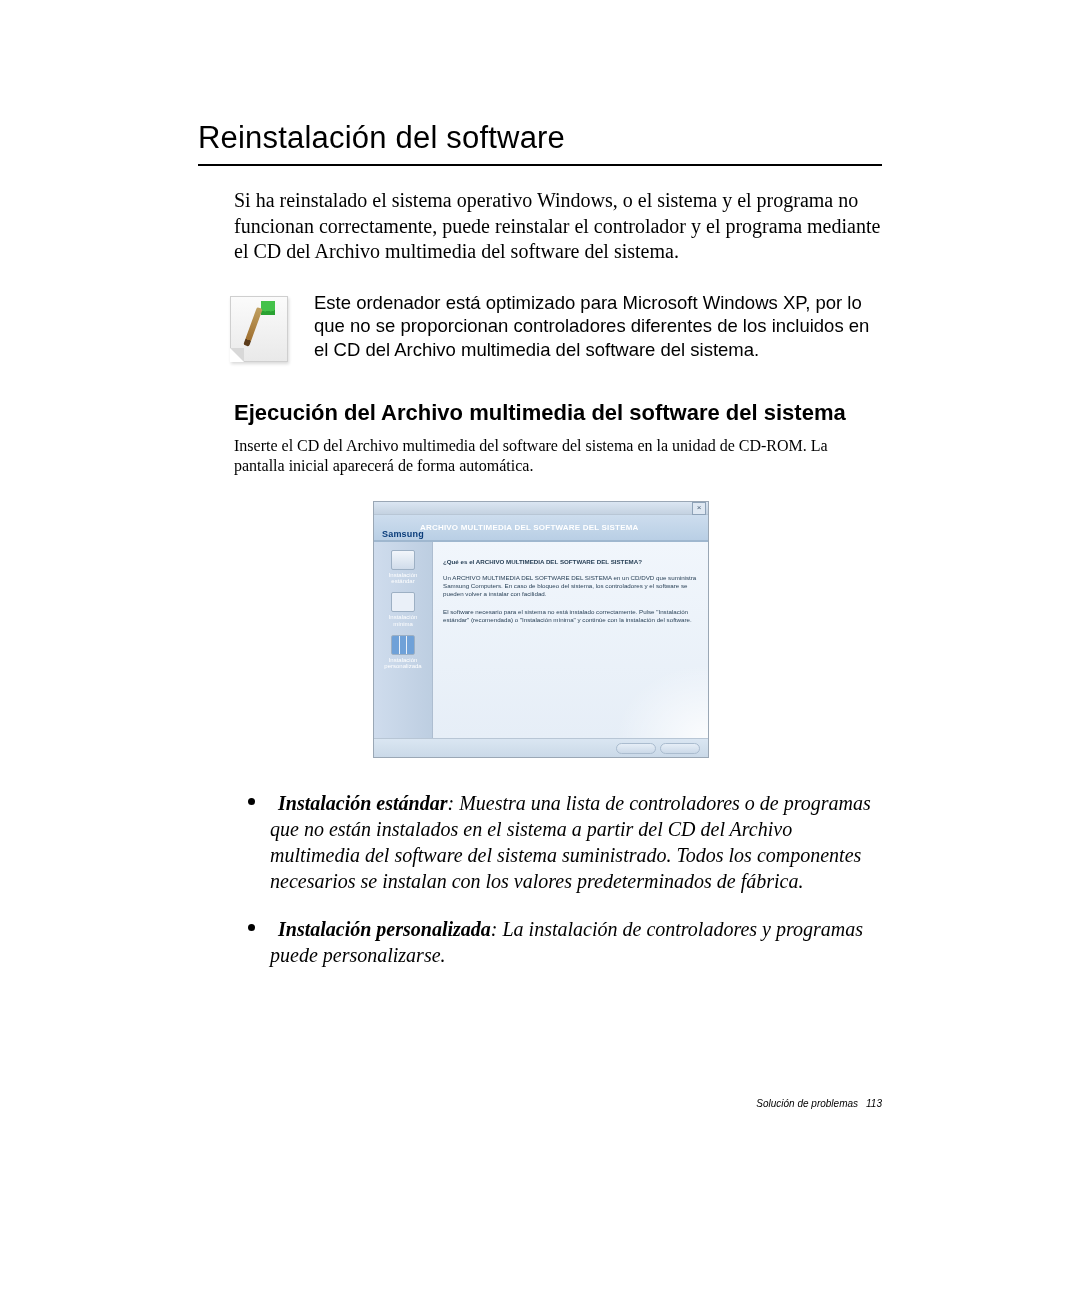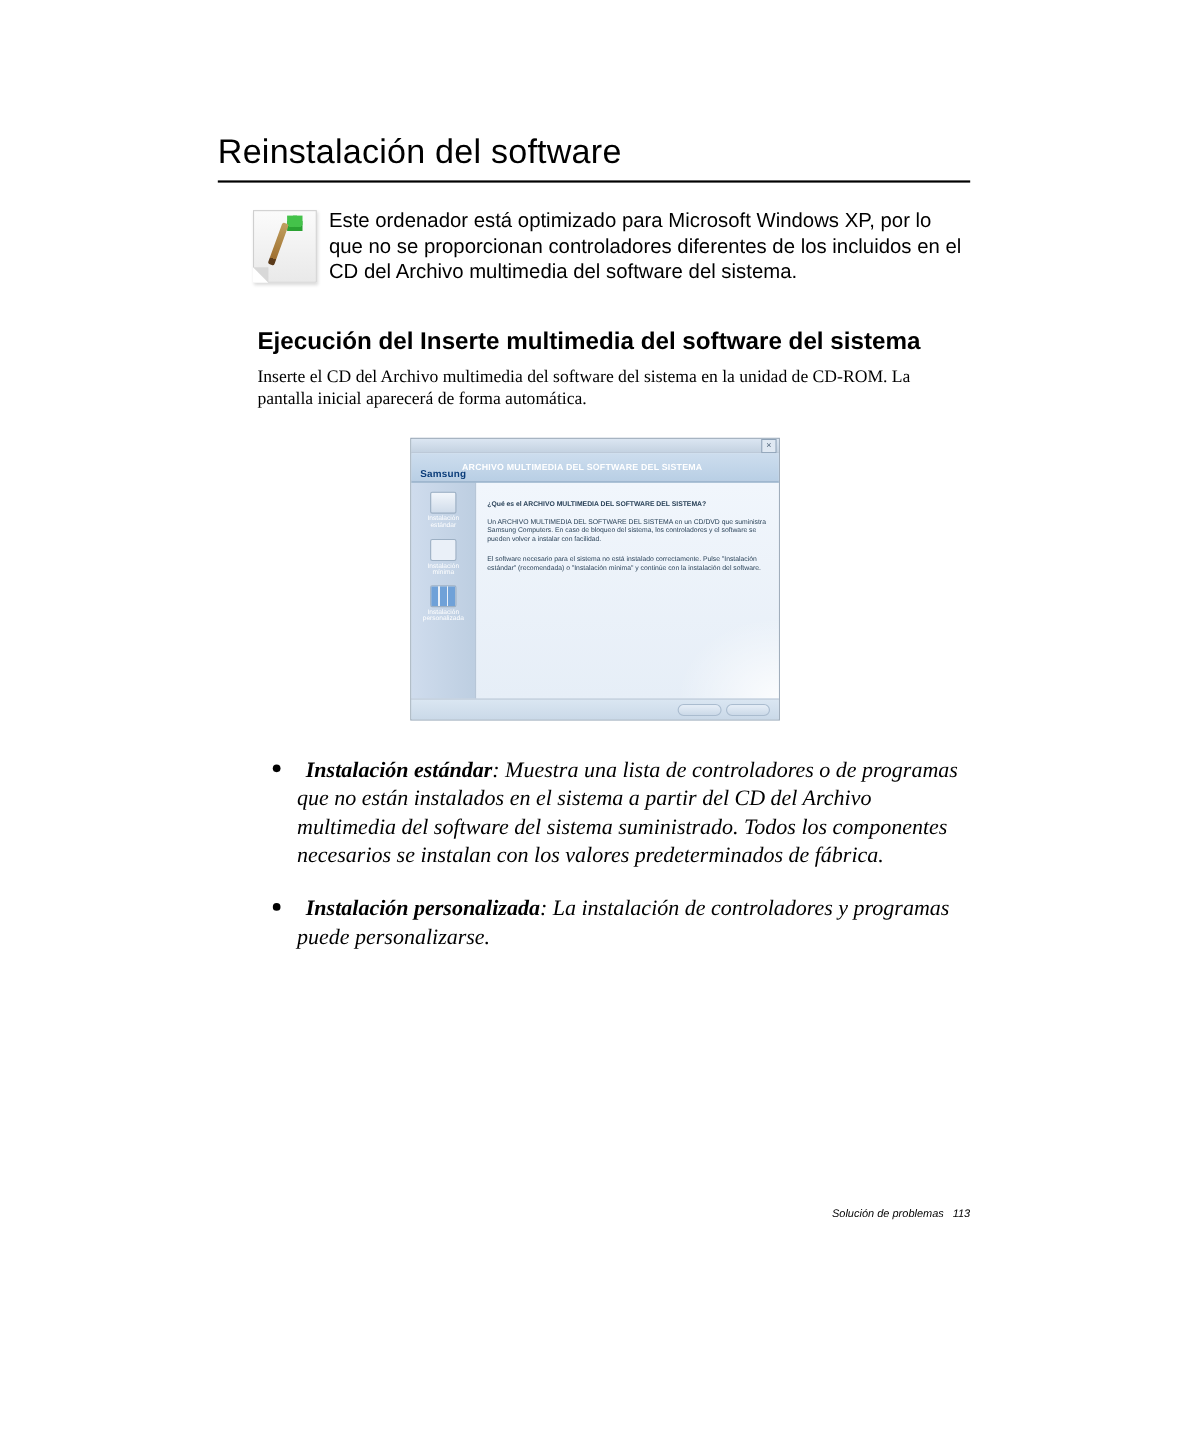--- a/index.html
+++ b/index.html
@@ -29,23 +29,23 @@
     margin: 0 0 22px 0;
   }
   .intro {
     font-size: 20px;
     line-height: 1.28;
     margin: 0 0 26px 36px;
     text-align: left;
   }
   .note-row {
     display: flex;
-    align-items: center;
+    align-items: flex-end;
     margin: 0 0 38px 32px;
-    gap: 11px;
+    gap: 26px;
   }
   .note-icon {
     width: 56px;
     height: 64px;
     flex: 0 0 auto;
     position: relative;
     background: linear-gradient(180deg,#fbfbfb,#e9e9e9);
     border: 1px solid #cfcfcf;
     box-shadow: 1px 2px 3px rgba(0,0,0,0.15);
   }
@@ -260,31 +260,32 @@
   }
 </style>
 </head>
 <body>
 
 <div class="page">
 
   <h1 class="title">Reinstalación del software</h1>
   <hr class="hr">
 
+  <p class="intro">Si ha reinstalado el sistema operativo Windows, o el sistema y el programa no funcionan correctamente, puede reinstalar el controlador y el programa mediante el CD del Archivo multimedia del software del sistema.</p>
 
   <div class="note-row">
     <div class="note-icon">
       <div class="clover"></div>
       <div class="pencil"></div>
       <div class="fold"></div>
     </div>
     <div class="note-text">Este ordenador está optimizado para Microsoft Windows XP, por lo que no se proporcionan controladores diferentes de los incluidos en el CD del Archivo multimedia del software del sistema.</div>
   </div>
 
-  <h2 class="subheading">Ejecución del Inserte multimedia del software del sistema</h2>
+  <h2 class="subheading">Ejecución del Archivo multimedia del software del sistema</h2>
   <p class="subtext">Inserte el CD del Archivo multimedia del software del sistema en la unidad de CD-ROM. La pantalla inicial aparecerá de forma automática.</p>
 
   <div class="shot-wrap">
     <div class="shot">
       <div class="shot-bar">
         <div class="shot-close">×</div>
       </div>
       <div class="shot-title">
         <span class="shot-brand">Samsung</span>
         <span>ARCHIVO MULTIMEDIA DEL SOFTWARE DEL SISTEMA</span>

